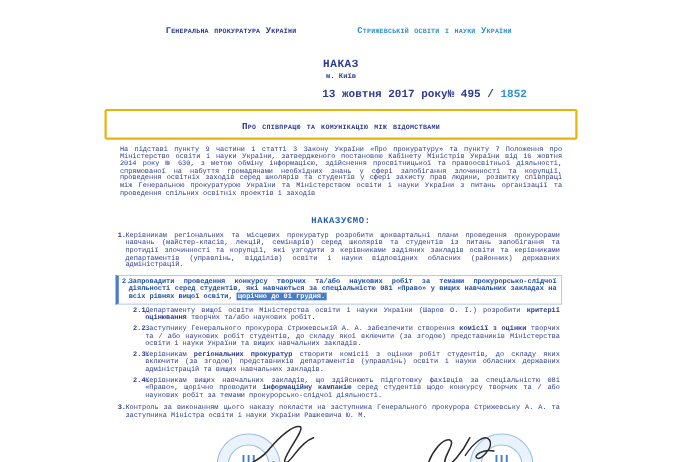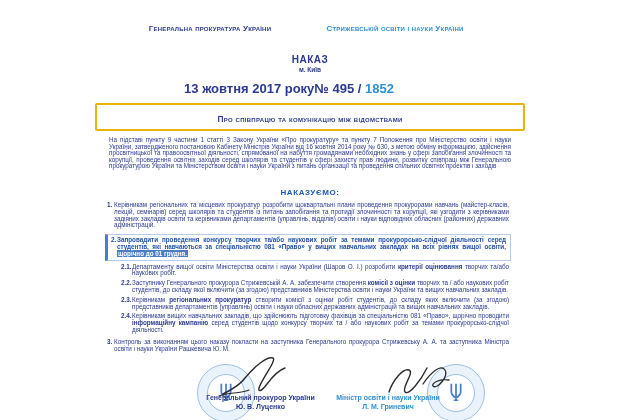--- a/index.html
+++ b/index.html
@@ -1,20 +1,20 @@
 <!DOCTYPE html>
 <html><head>
 <meta charset="utf-8">
 <style>
   html,body{margin:0;padding:0;background:#ffffff;}
   .page{
     position:relative;
     width:620px;height:420px;
     background:#ffffff;
-    font-family:Liberation Sans, sans-serif;
+    font-family:Liberation Mono, monospace;
     color:#2b3a8f;
     overflow:hidden;
   }
   .content{
     position:absolute;left:95px;top:22px;width:430px;
   }
   
   .org-row{position:relative;height:28px;}
   .org{
     position:absolute;top:2px;
@@ -23,23 +23,23 @@
     letter-spacing:.2px;
   }
   .org-left{left:25px;width:180px;color:#2b3990;}
   .org-right{left:210px;width:180px;color:#2e8fd4;}
   .doc-type{
     text-align:center;font-weight:bold;font-size:10px;
     color:#2b3990;letter-spacing:.5px;margin-top:4px;
   }
   .doc-city{text-align:center;font-size:6.5px;font-weight:bold;color:#2b3990;margin-top:1px;}
   .date-row{
-    display:flex;justify-content:center;
+    display:flex;justify-content:flex-end;
     padding:0 46px 0 4px;margin-top:8px;
-    font-size:13px;font-weight:bold;color:#2b3990;
+    font-size:10px;font-weight:bold;color:#2b3990;
   }
   .num-secondary{color:#2e8fd4;}
   
   .title-box{
     margin-top:7px;
     border:2px solid #eab308;border-radius:2px;
     padding:3px 6px;
     text-align:center;
   }
   .title-text{

